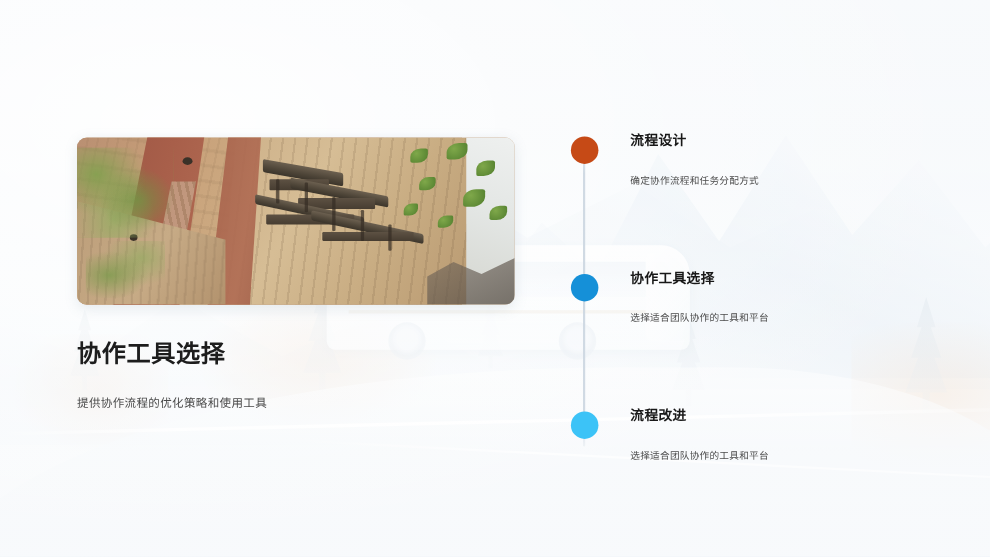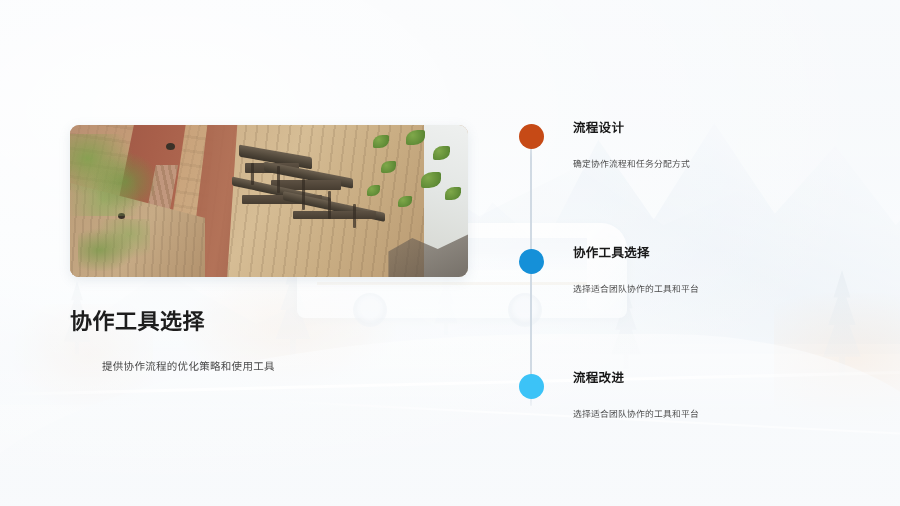--- a/index.html
+++ b/index.html
@@ -382,21 +382,20 @@
     white-space: nowrap;
   }
   .section-sub {
     position: absolute;
     left: 70px;
     top: 358px;
     font-size: 10.5px;
     color: #4a4a4a;
     letter-spacing: .3px;
     white-space: nowrap;
-    margin-left: 32px;
   }
 
   
   .timeline {
     position: absolute;
     left: 505px;
     top: 110px;
     width: 360px;
     height: 310px;
   }

